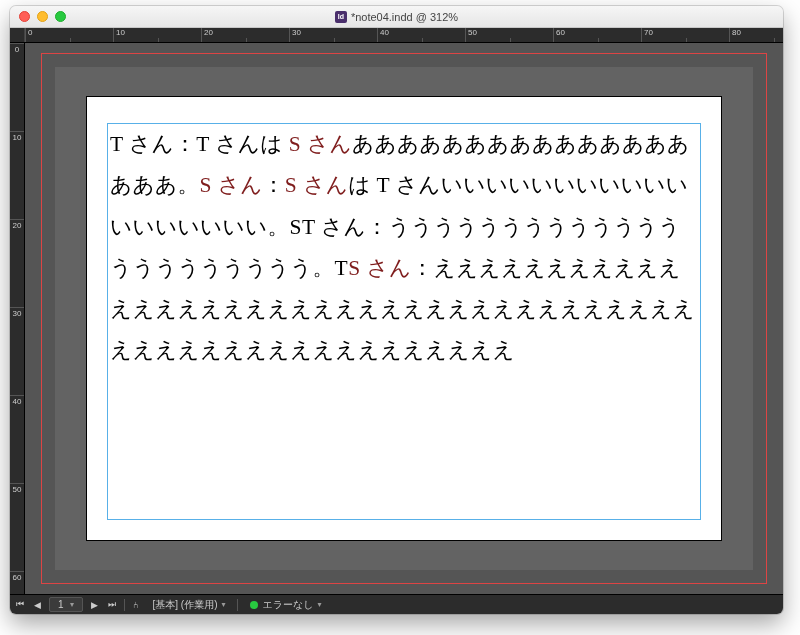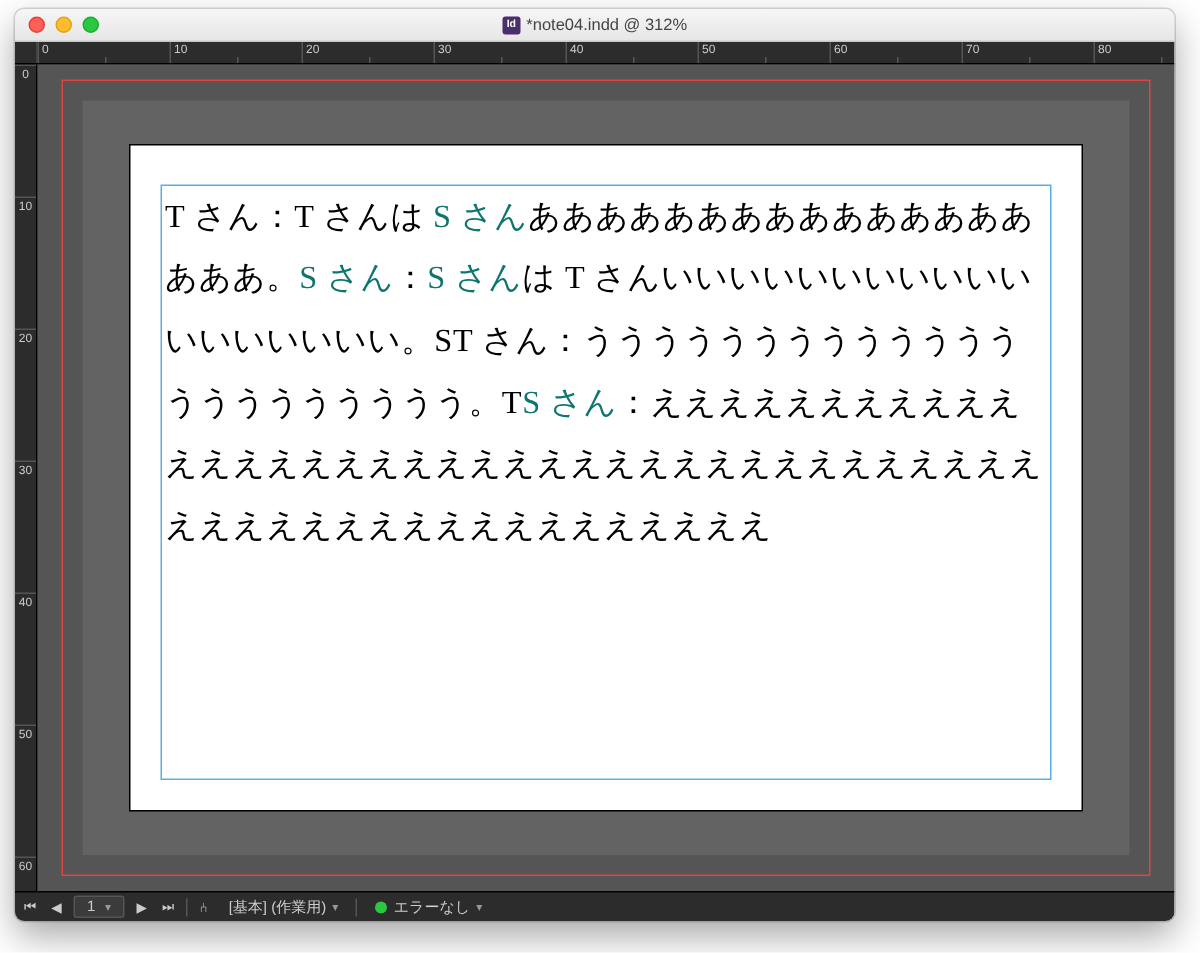--- a/index.html
+++ b/index.html
@@ -146,21 +146,21 @@
   .text-content {
     font-family: "Hiragino Mincho ProN", serif;
     font-size: 21.5px;
     line-height: 1.92;
     color:#000;
     letter-spacing: 0.5px;
     padding: 0 2px;
     word-break: break-all;
   }
   .T { color:#000000; }
-  .S { color:#0f766e; }
+  .S { color:#7f1d1d; }
   .statusbar {
     height: 20px;
     background: #2c2c2c;
     border-top:1px solid #000;
     display:flex;
     align-items:center;
     font-size:10px;
     color:#ccc;
     gap:6px;
     padding:0 4px;

